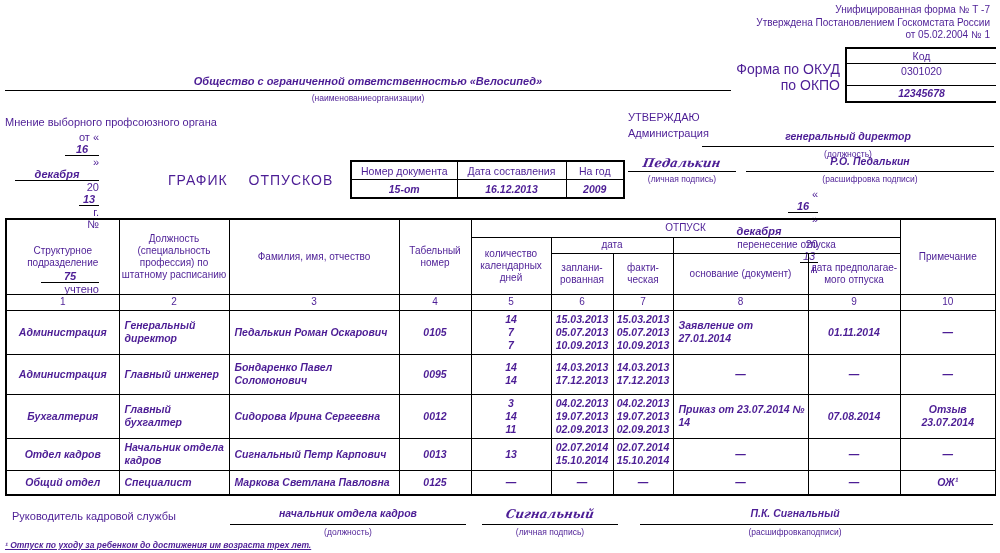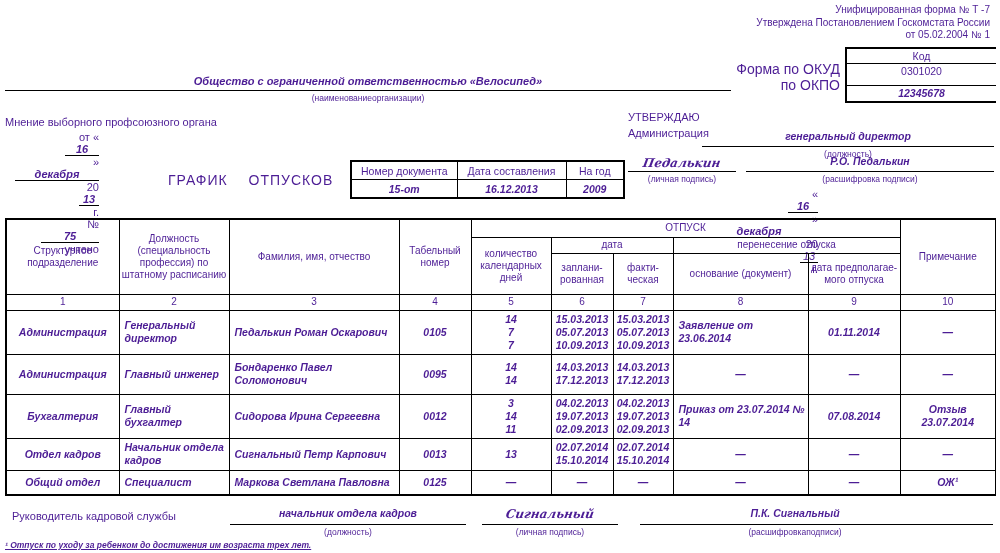--- a/index.html
+++ b/index.html
@@ -100,21 +100,21 @@
   <div class="abs union-1">Мнение выборного профсоюзного органа</div>
   <div class="abs union-2 flex-line">
     <span>от «</span>
     <span class="fill" style="width:34px; margin-left:3px;">16</span>
     <span style="margin-left:3px;">»</span>
     <span class="fill" style="width:84px; margin-left:10px;">декабря</span>
     <span style="margin-left:8px;">20</span>
     <span class="fill" style="width:20px; margin-left:2px;">13</span>
     <span style="margin-left:6px;">г.</span>
     <span style="margin-left:8px;">№</span>
-    <span class="fill" style="width:58px; margin-left:8px;">75</span>
+    <span class="fill" style="width:58px; margin-left:8px;margin-top:40px;">75</span>
     <span style="margin-left:8px;text-align:right;">учтено</span>
   </div>
 
   <div class="abs title">ГРАФИК ОТПУСКОВ</div>
   <table class="abs doc-table">
     <colgroup>
         <col style="width:106px">
         <col style="width:109px">
         <col style="width:58px">
       </colgroup>
@@ -222,21 +222,21 @@
               <div>15.03.2013</div>
               <div>05.07.2013</div>
               <div>10.09.2013</div>
             </td>
             <td>
               <div>15.03.2013</div>
               <div>05.07.2013</div>
               <div>10.09.2013</div>
             </td>
             <td class="left">
-              <div>Заявление от 23.06.2014</div>
+              <div>Заявление от 27.01.2014</div>
             </td>
             <td>
               <div>01.11.2014</div>
             </td>
             <td>
               <div>—</div>
             </td>
           </tr>
           <tr style="height: 40px;">
             <td>

